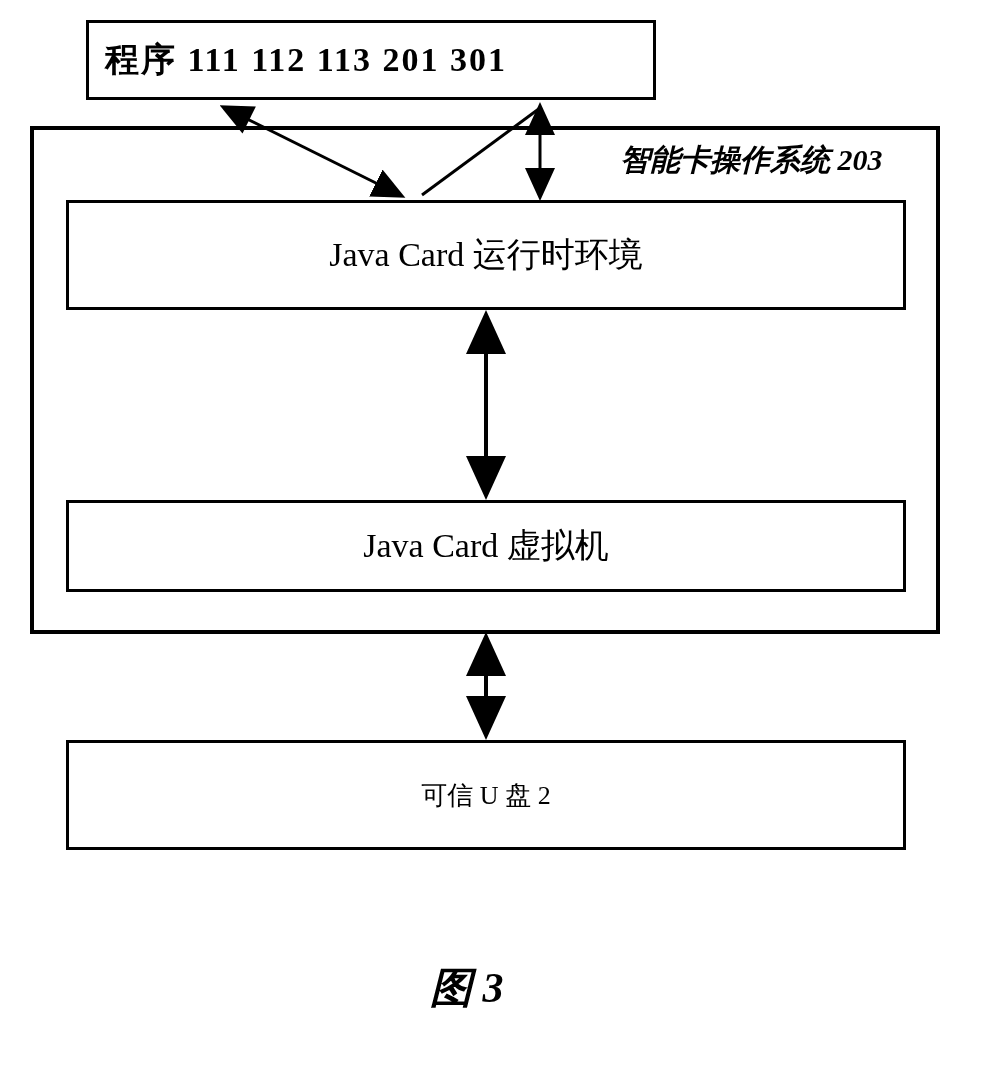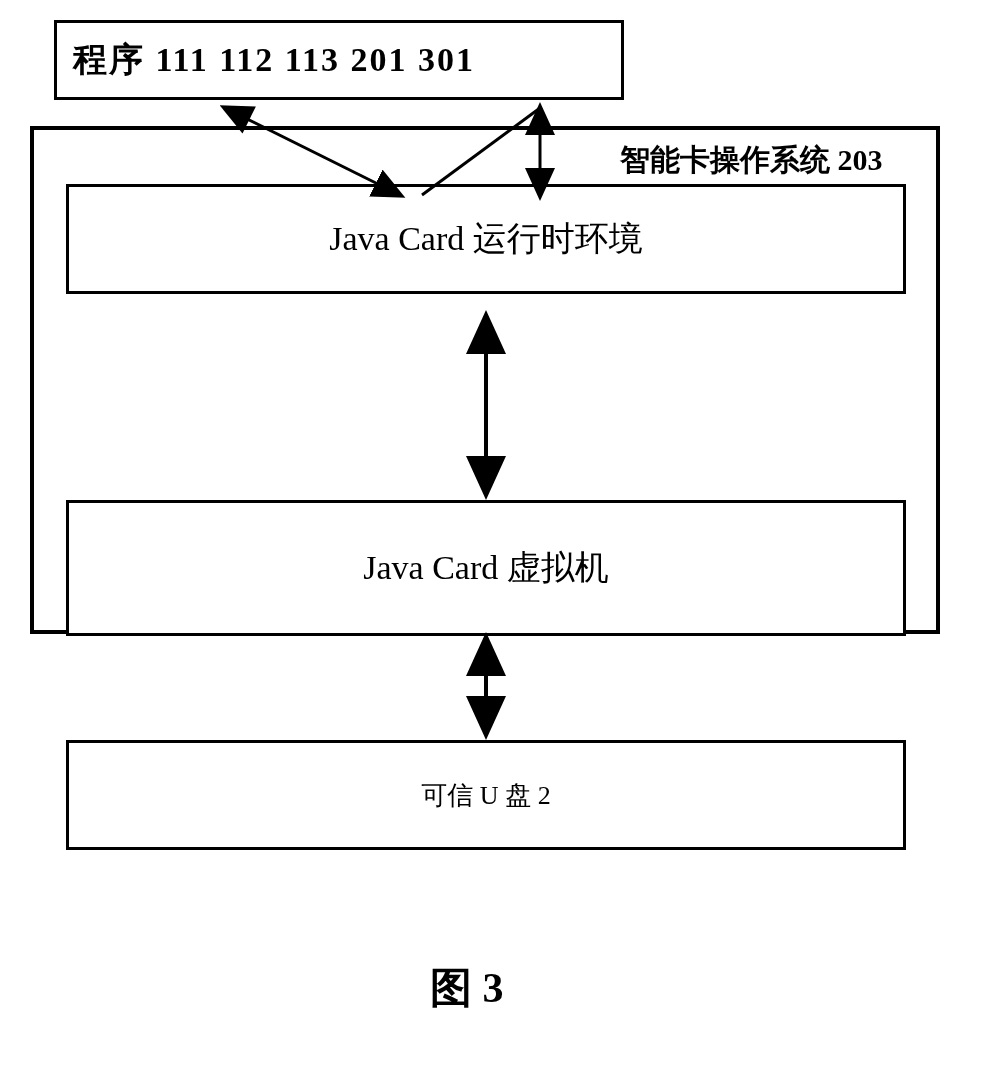--- a/index.html
+++ b/index.html
@@ -23,23 +23,24 @@
     }
     .outer-box {
       border: 4px solid #000;
       position: absolute;
       box-sizing: border-box;
     }
     .label-text {
       position: absolute;
       font-size: 28px;
       font-weight: bold;
+      font-style: italic;
     }
     .top-box {
-      left: 54px;
+      left: 86px;
       top: 20px;
       width: 570px;
       height: 80px;
       font-size: 34px;
       font-weight: bold;
       letter-spacing: 2px;
       justify-content: flex-start;
       padding-left: 16px;
     }
     .os-outer {
@@ -48,30 +49,30 @@
       width: 910px;
       height: 508px;
     }
     .os-label {
       left: 620px;
       top: 140px;
       font-size: 30px;
     }
     .runtime-box {
       left: 66px;
-      top: 184px;
+      top: 200px;
       width: 840px;
       height: 110px;
       font-size: 34px;
     }
     .vm-box {
       left: 66px;
       top: 500px;
       width: 840px;
-      height: 136px;
+      height: 92px;
       font-size: 34px;
     }
     .usb-box {
       left: 66px;
       top: 740px;
       width: 840px;
       height: 110px;
       font-size: 26px;
     }
     .caption {

